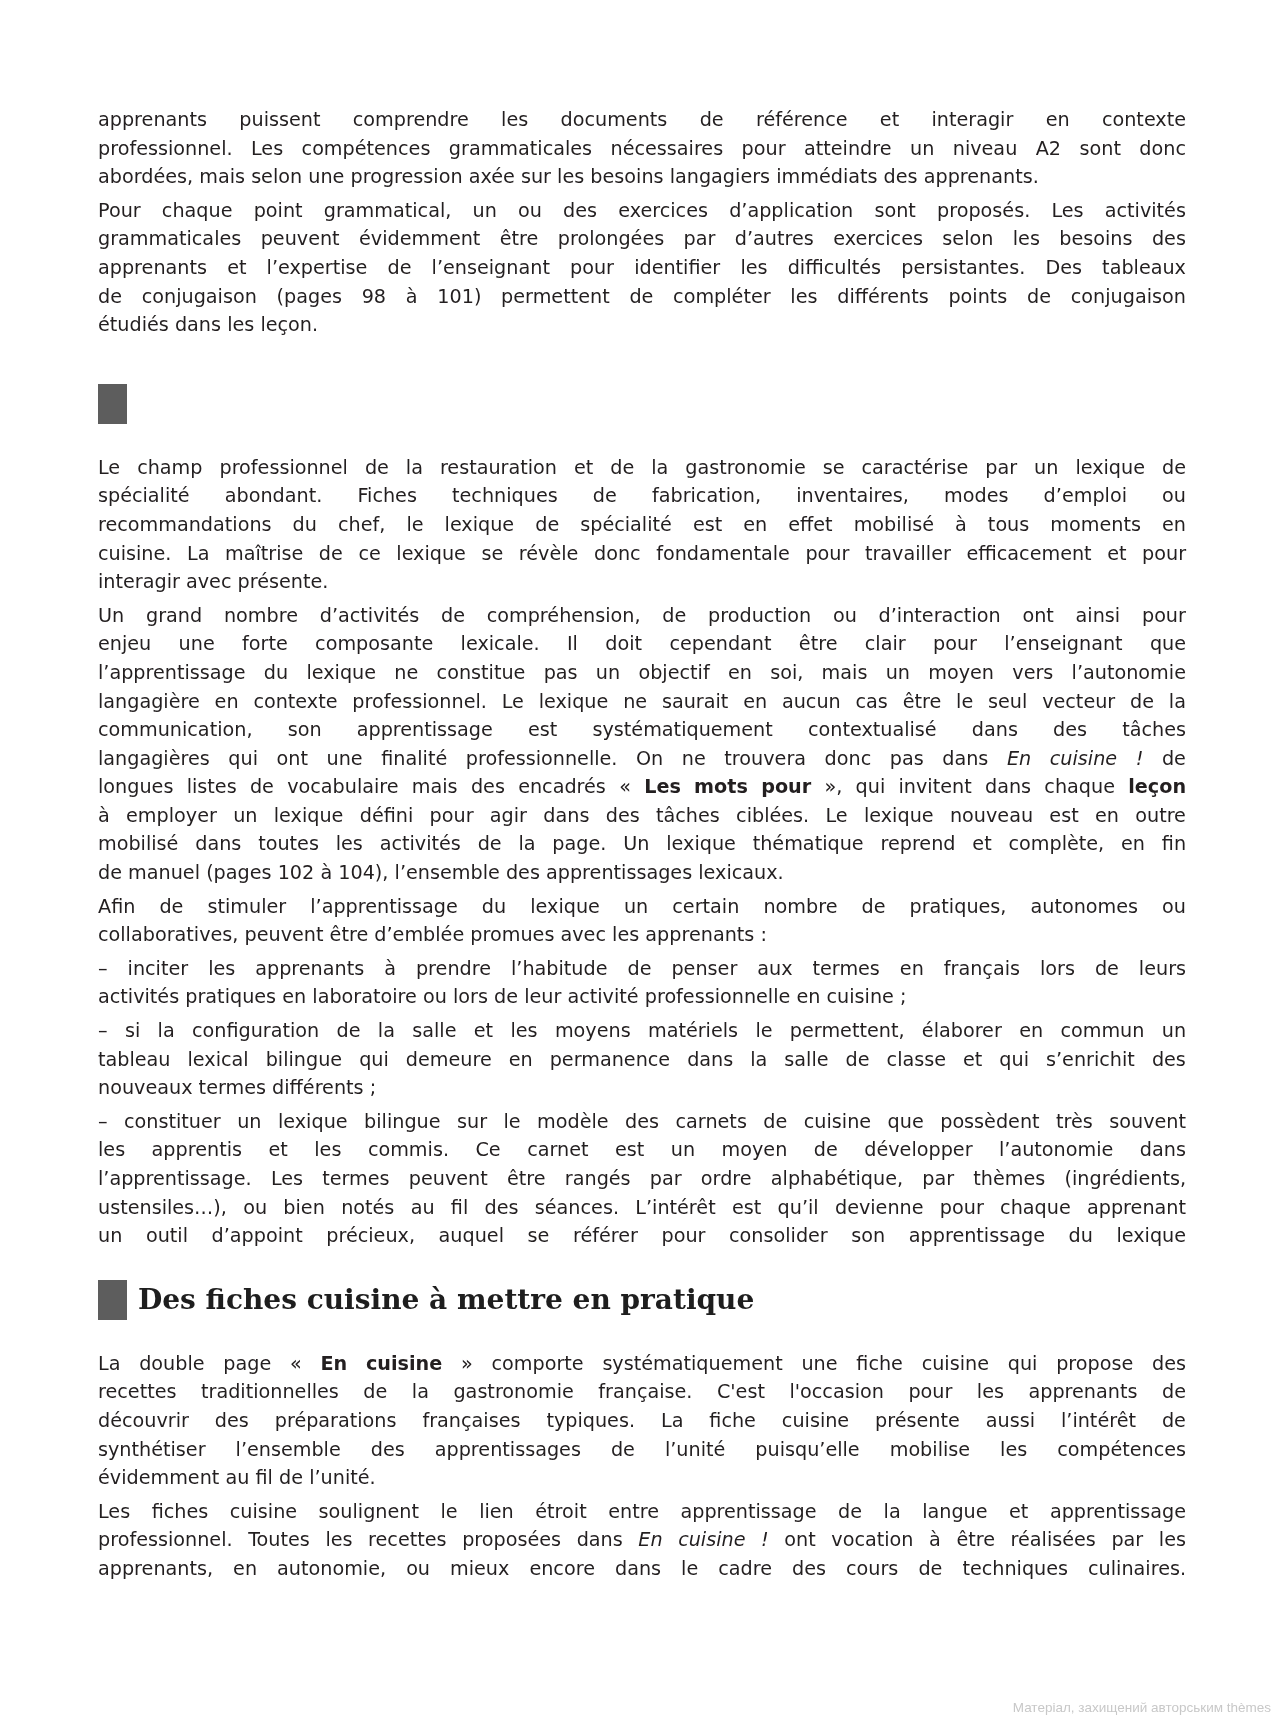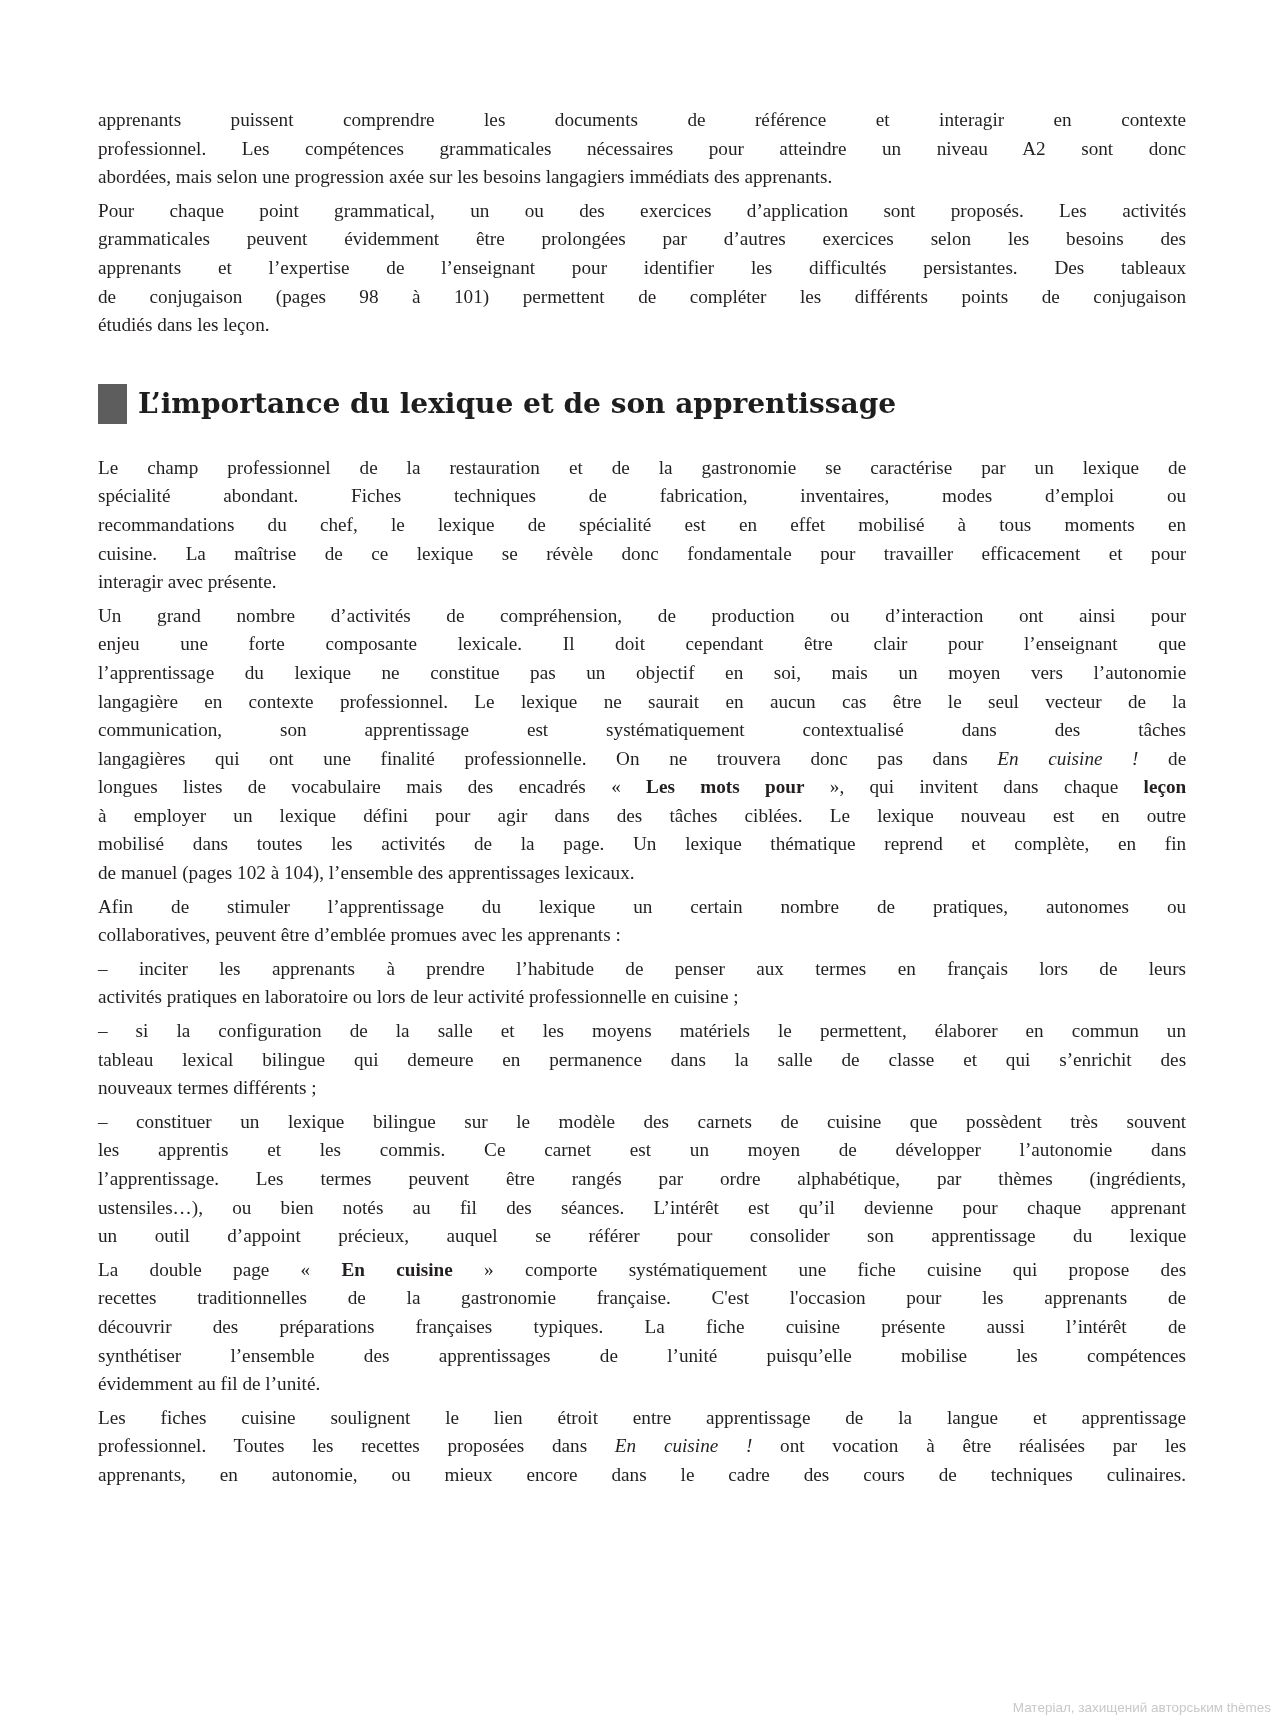--- a/index.html
+++ b/index.html
@@ -1,19 +1,19 @@
 <!DOCTYPE html>
 <html><head>
 <meta charset="utf-8">
 <style>
   html, body { margin: 0; padding: 0; background: #ffffff; }
   body { width: 1280px; height: 1735px; position: relative; overflow: hidden; }
   .page { position: absolute; left: 98px; top: 106px; width: 1088px; }
   .para { font-family: "DejaVu Sans", sans-serif; font-size: 19.2px; color: #231f20; line-height: 28.6px; margin: 0 0 5px 0; }
-  .line { display: block; text-align: justify; text-align-last: justify; white-space: nowrap; height: 28.6px; font-family: Liberation Serif, serif; }
+  .line { display: block; text-align: justify; text-align-last: justify; white-space: nowrap; height: 28.6px; }
   .line.last { text-align-last: left; }
   .line span { white-space: pre; }
   b { font-weight: bold; }
   i { font-style: italic; }
   .heading { position: relative; display: flex; align-items: center; height: 40px; }
   .heading .square { width: 29px; height: 40px; background: #5d5d5d; margin-right: 11px; flex: none; }
   .heading .title { font-family: "DejaVu Serif", serif; font-weight: bold; font-size: 28px; color: #1e1e1e; }
   .h1 { margin-top: 44px; margin-bottom: 30px; }
   .h2 { margin-top: 29px; margin-bottom: 30px; }
   .watermark { position: absolute; right: 9px; top: 1700px; font-family: "Liberation Sans", sans-serif; font-size: 13.5px; color: #c8c8c8; }
@@ -32,21 +32,20 @@
         <div class="line" style="white-space: normal;"><span style="white-space: nowrap;">Pour</span> <span style="white-space: nowrap;">chaque</span> <span style="white-space: nowrap;">point</span> <span style="white-space: nowrap;">grammatical,</span> <span style="white-space: nowrap;">un</span> <span style="white-space: nowrap;">ou</span> <span style="white-space: nowrap;">des</span> <span style="white-space: nowrap;">exercices</span> <span style="white-space: nowrap;">d’application</span> <span style="white-space: nowrap;">sont</span> <span style="white-space: nowrap;">proposés.</span> <span style="white-space: nowrap;">Les</span> <span style="white-space: nowrap;">activités</span></div>
         <div class="line" style="white-space: normal;"><span style="white-space: nowrap;">grammaticales</span> <span style="white-space: nowrap;">peuvent</span> <span style="white-space: nowrap;">évidemment</span> <span style="white-space: nowrap;">être</span> <span style="white-space: nowrap;">prolongées</span> <span style="white-space: nowrap;">par</span> <span style="white-space: nowrap;">d’autres</span> <span style="white-space: nowrap;">exercices</span> <span style="white-space: nowrap;">selon</span> <span style="white-space: nowrap;">les</span> <span style="white-space: nowrap;">besoins</span> <span style="white-space: nowrap;">des</span></div>
         <div class="line" style="white-space: normal;"><span style="white-space: nowrap;">apprenants</span> <span style="white-space: nowrap;">et</span> <span style="white-space: nowrap;">l’expertise</span> <span style="white-space: nowrap;">de</span> <span style="white-space: nowrap;">l’enseignant</span> <span style="white-space: nowrap;">pour</span> <span style="white-space: nowrap;">identifier</span> <span style="white-space: nowrap;">les</span> <span style="white-space: nowrap;">difficultés</span> <span style="white-space: nowrap;">persistantes.</span> <span style="white-space: nowrap;">Des</span> <span style="white-space: nowrap;">tableaux</span></div>
         <div class="line" style="white-space: normal;"><span style="white-space: nowrap;">de</span> <span style="white-space: nowrap;">conjugaison</span> <span style="white-space: nowrap;">(pages</span> <span style="white-space: nowrap;">98</span> <span style="white-space: nowrap;">à</span> <span style="white-space: nowrap;">101)</span> <span style="white-space: nowrap;">permettent</span> <span style="white-space: nowrap;">de</span> <span style="white-space: nowrap;">compléter</span> <span style="white-space: nowrap;">les</span> <span style="white-space: nowrap;">différents</span> <span style="white-space: nowrap;">points</span> <span style="white-space: nowrap;">de</span> <span style="white-space: nowrap;">conjugaison</span></div>
         <div class="line last" style="white-space: normal;"><span style="white-space: nowrap;">étudiés</span> <span style="white-space: nowrap;">dans</span> <span style="white-space: nowrap;">les</span> <span style="white-space: nowrap;">leçon.</span></div>
       </div>
     </div>
 
   <div class="heading h1">
     <div class="square"></div>
-    <div class="title">L’importance du lexique et de son apprentissage</div>
   </div>
   <div id="section-0">
       <div class="para">
         <div class="line" style="white-space: normal;"><span style="white-space: nowrap;">Le</span> <span style="white-space: nowrap;">champ</span> <span style="white-space: nowrap;">professionnel</span> <span style="white-space: nowrap;">de</span> <span style="white-space: nowrap;">la</span> <span style="white-space: nowrap;">restauration</span> <span style="white-space: nowrap;">et</span> <span style="white-space: nowrap;">de</span> <span style="white-space: nowrap;">la</span> <span style="white-space: nowrap;">gastronomie</span> <span style="white-space: nowrap;">se</span> <span style="white-space: nowrap;">caractérise</span> <span style="white-space: nowrap;">par</span> <span style="white-space: nowrap;">un</span> <span style="white-space: nowrap;">lexique</span> <span style="white-space: nowrap;">de</span></div>
         <div class="line" style="white-space: normal;"><span style="white-space: nowrap;">spécialité</span> <span style="white-space: nowrap;">abondant.</span> <span style="white-space: nowrap;">Fiches</span> <span style="white-space: nowrap;">techniques</span> <span style="white-space: nowrap;">de</span> <span style="white-space: nowrap;">fabrication,</span> <span style="white-space: nowrap;">inventaires,</span> <span style="white-space: nowrap;">modes</span> <span style="white-space: nowrap;">d’emploi</span> <span style="white-space: nowrap;">ou</span></div>
         <div class="line" style="white-space: normal;"><span style="white-space: nowrap;">recommandations</span> <span style="white-space: nowrap;">du</span> <span style="white-space: nowrap;">chef,</span> <span style="white-space: nowrap;">le</span> <span style="white-space: nowrap;">lexique</span> <span style="white-space: nowrap;">de</span> <span style="white-space: nowrap;">spécialité</span> <span style="white-space: nowrap;">est</span> <span style="white-space: nowrap;">en</span> <span style="white-space: nowrap;">effet</span> <span style="white-space: nowrap;">mobilisé</span> <span style="white-space: nowrap;">à</span> <span style="white-space: nowrap;">tous</span> <span style="white-space: nowrap;">moments</span> <span style="white-space: nowrap;">en</span></div>
         <div class="line" style="white-space: normal;"><span style="white-space: nowrap;">cuisine.</span> <span style="white-space: nowrap;">La</span> <span style="white-space: nowrap;">maîtrise</span> <span style="white-space: nowrap;">de</span> <span style="white-space: nowrap;">ce</span> <span style="white-space: nowrap;">lexique</span> <span style="white-space: nowrap;">se</span> <span style="white-space: nowrap;">révèle</span> <span style="white-space: nowrap;">donc</span> <span style="white-space: nowrap;">fondamentale</span> <span style="white-space: nowrap;">pour</span> <span style="white-space: nowrap;">travailler</span> <span style="white-space: nowrap;">efficacement</span> <span style="white-space: nowrap;">et</span> <span style="white-space: nowrap;">pour</span></div>
         <div class="line last" style="white-space: normal;"><span style="white-space: nowrap;">interagir</span> <span style="white-space: nowrap;">avec</span> <span style="white-space: nowrap;">présente.</span></div>
       </div>
       <div class="para">
@@ -76,20 +75,24 @@
       </div>
       <div class="para">
         <div class="line" style="white-space: normal;"><span style="white-space: nowrap;">–</span> <span style="white-space: nowrap;">constituer</span> <span style="white-space: nowrap;">un</span> <span style="white-space: nowrap;">lexique</span> <span style="white-space: nowrap;">bilingue</span> <span style="white-space: nowrap;">sur</span> <span style="white-space: nowrap;">le</span> <span style="white-space: nowrap;">modèle</span> <span style="white-space: nowrap;">des</span> <span style="white-space: nowrap;">carnets</span> <span style="white-space: nowrap;">de</span> <span style="white-space: nowrap;">cuisine</span> <span style="white-space: nowrap;">que</span> <span style="white-space: nowrap;">possèdent</span> <span style="white-space: nowrap;">très</span> <span style="white-space: nowrap;">souvent</span></div>
         <div class="line" style="white-space: normal;"><span style="white-space: nowrap;">les</span> <span style="white-space: nowrap;">apprentis</span> <span style="white-space: nowrap;">et</span> <span style="white-space: nowrap;">les</span> <span style="white-space: nowrap;">commis.</span> <span style="white-space: nowrap;">Ce</span> <span style="white-space: nowrap;">carnet</span> <span style="white-space: nowrap;">est</span> <span style="white-space: nowrap;">un</span> <span style="white-space: nowrap;">moyen</span> <span style="white-space: nowrap;">de</span> <span style="white-space: nowrap;">développer</span> <span style="white-space: nowrap;">l’autonomie</span> <span style="white-space: nowrap;">dans</span></div>
         <div class="line" style="white-space: normal;"><span style="white-space: nowrap;">l’apprentissage.</span> <span style="white-space: nowrap;">Les</span> <span style="white-space: nowrap;">termes</span> <span style="white-space: nowrap;">peuvent</span> <span style="white-space: nowrap;">être</span> <span style="white-space: nowrap;">rangés</span> <span style="white-space: nowrap;">par</span> <span style="white-space: nowrap;">ordre</span> <span style="white-space: nowrap;">alphabétique,</span> <span style="white-space: nowrap;">par</span> <span style="white-space: nowrap;">thèmes</span> <span style="white-space: nowrap;">(ingrédients,</span></div>
         <div class="line" style="white-space: normal;"><span style="white-space: nowrap;">ustensiles…),</span> <span style="white-space: nowrap;">ou</span> <span style="white-space: nowrap;">bien</span> <span style="white-space: nowrap;">notés</span> <span style="white-space: nowrap;">au</span> <span style="white-space: nowrap;">fil</span> <span style="white-space: nowrap;">des</span> <span style="white-space: nowrap;">séances.</span> <span style="white-space: nowrap;">L’intérêt</span> <span style="white-space: nowrap;">est</span> <span style="white-space: nowrap;">qu’il</span> <span style="white-space: nowrap;">devienne</span> <span style="white-space: nowrap;">pour</span> <span style="white-space: nowrap;">chaque</span> <span style="white-space: nowrap;">apprenant</span></div>
         <div class="line" style="white-space: normal;"><span style="white-space: nowrap;">un</span> <span style="white-space: nowrap;">outil</span> <span style="white-space: nowrap;">d’appoint</span> <span style="white-space: nowrap;">précieux,</span> <span style="white-space: nowrap;">auquel</span> <span style="white-space: nowrap;">se</span> <span style="white-space: nowrap;">référer</span> <span style="white-space: nowrap;">pour</span> <span style="white-space: nowrap;">consolider</span> <span style="white-space: nowrap;">son</span> <span style="white-space: nowrap;">apprentissage</span> <span style="white-space: nowrap;">du</span> <span style="white-space: nowrap;">lexique</span></div>
       </div>
     </div>
 
+  <div class="heading h2">
+    <div class="square"></div>
+    <div class="title">Des fiches cuisine à mettre en pratique</div>
+  </div>
   <div id="section-1">
       <div class="para">
         <div class="line" style="white-space: normal;"><span style="white-space: nowrap;">La</span> <span style="white-space: nowrap;">double</span> <span style="white-space: nowrap;">page</span> <span style="white-space: nowrap;">«</span> <b style="white-space: nowrap;">En</b> <b style="white-space: nowrap;">cuisine</b> <span style="white-space: nowrap;">»</span> <span style="white-space: nowrap;">comporte</span> <span style="white-space: nowrap;">systématiquement</span> <span style="white-space: nowrap;">une</span> <span style="white-space: nowrap;">fiche</span> <span style="white-space: nowrap;">cuisine</span> <span style="white-space: nowrap;">qui</span> <span style="white-space: nowrap;">propose</span> <span style="white-space: nowrap;">des</span></div>
         <div class="line" style="white-space: normal;"><span style="white-space: nowrap;">recettes</span> <span style="white-space: nowrap;">traditionnelles</span> <span style="white-space: nowrap;">de</span> <span style="white-space: nowrap;">la</span> <span style="white-space: nowrap;">gastronomie</span> <span style="white-space: nowrap;">française.</span> <span style="white-space: nowrap;">C'est</span> <span style="white-space: nowrap;">l'occasion</span> <span style="white-space: nowrap;">pour</span> <span style="white-space: nowrap;">les</span> <span style="white-space: nowrap;">apprenants</span> <span style="white-space: nowrap;">de</span></div>
         <div class="line" style="white-space: normal;"><span style="white-space: nowrap;">découvrir</span> <span style="white-space: nowrap;">des</span> <span style="white-space: nowrap;">préparations</span> <span style="white-space: nowrap;">françaises</span> <span style="white-space: nowrap;">typiques.</span> <span style="white-space: nowrap;">La</span> <span style="white-space: nowrap;">fiche</span> <span style="white-space: nowrap;">cuisine</span> <span style="white-space: nowrap;">présente</span> <span style="white-space: nowrap;">aussi</span> <span style="white-space: nowrap;">l’intérêt</span> <span style="white-space: nowrap;">de</span></div>
         <div class="line" style="white-space: normal;"><span style="white-space: nowrap;">synthétiser</span> <span style="white-space: nowrap;">l’ensemble</span> <span style="white-space: nowrap;">des</span> <span style="white-space: nowrap;">apprentissages</span> <span style="white-space: nowrap;">de</span> <span style="white-space: nowrap;">l’unité</span> <span style="white-space: nowrap;">puisqu’elle</span> <span style="white-space: nowrap;">mobilise</span> <span style="white-space: nowrap;">les</span> <span style="white-space: nowrap;">compétences</span></div>
         <div class="line last" style="white-space: normal;"><span style="white-space: nowrap;">évidemment</span> <span style="white-space: nowrap;">au</span> <span style="white-space: nowrap;">fil</span> <span style="white-space: nowrap;">de</span> <span style="white-space: nowrap;">l’unité.</span></div>
       </div>
       <div class="para">
         <div class="line" style="white-space: normal;"><span style="white-space: nowrap;">Les</span> <span style="white-space: nowrap;">fiches</span> <span style="white-space: nowrap;">cuisine</span> <span style="white-space: nowrap;">soulignent</span> <span style="white-space: nowrap;">le</span> <span style="white-space: nowrap;">lien</span> <span style="white-space: nowrap;">étroit</span> <span style="white-space: nowrap;">entre</span> <span style="white-space: nowrap;">apprentissage</span> <span style="white-space: nowrap;">de</span> <span style="white-space: nowrap;">la</span> <span style="white-space: nowrap;">langue</span> <span style="white-space: nowrap;">et</span> <span style="white-space: nowrap;">apprentissage</span></div>

